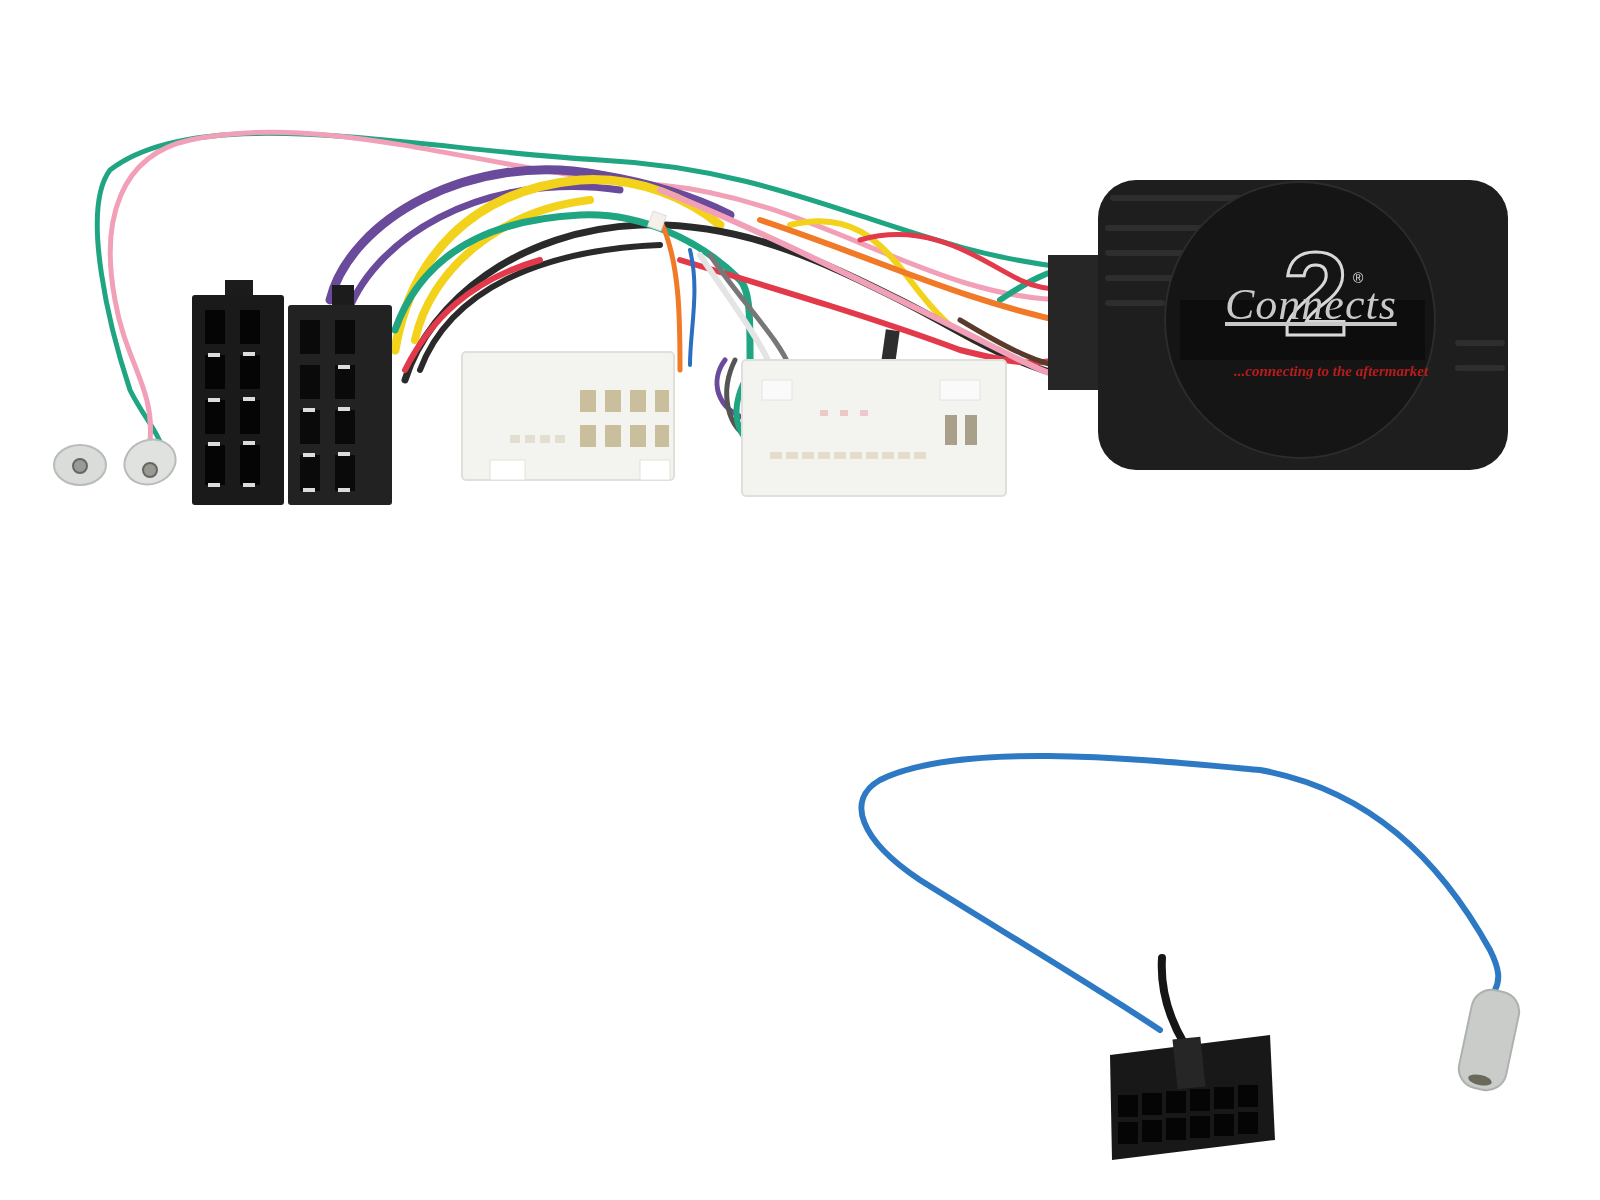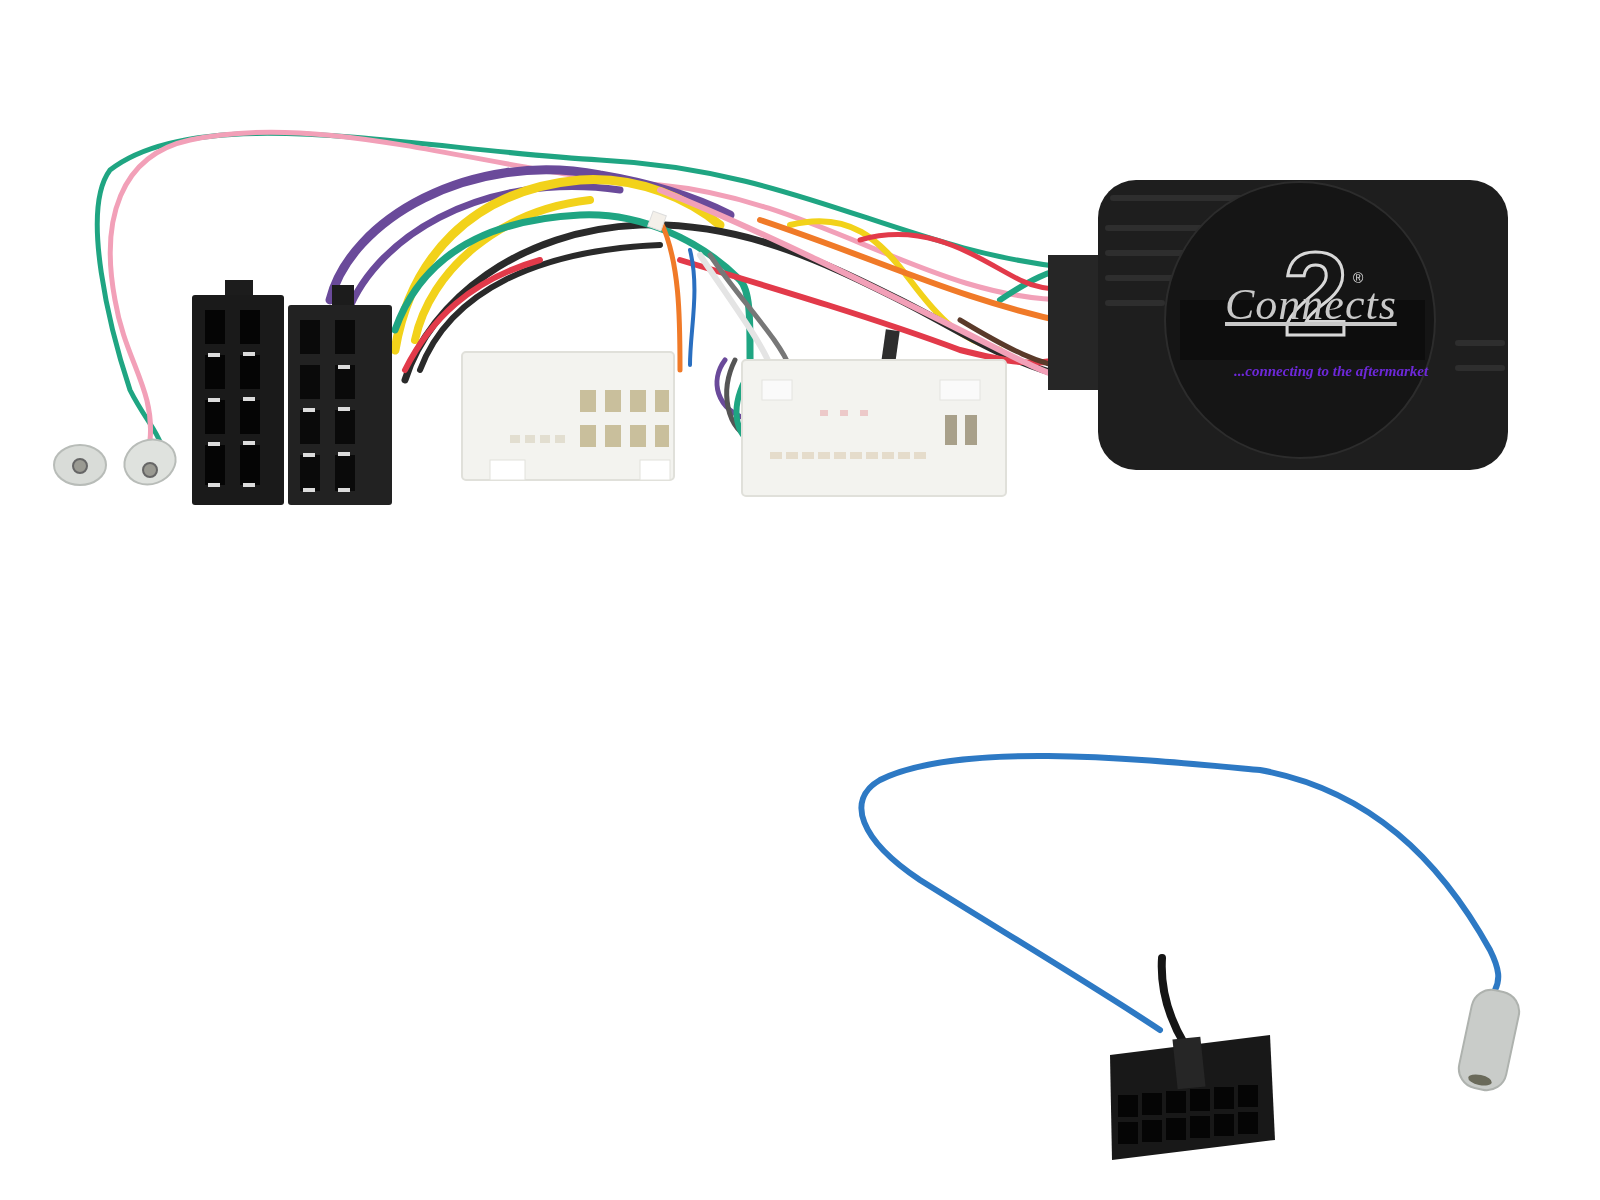--- a/index.html
+++ b/index.html
@@ -2,21 +2,21 @@
 <html><head>
 <meta charset="utf-8">
 <style>
   html, body { margin:0; padding:0; background:#ffffff; }
   body { width:1600px; height:1200px; position:relative; overflow:hidden; font-family:"Liberation Sans", sans-serif; }
   .scene { position:absolute; left:0; top:0; width:1600px; height:1200px; }
   .logo-wrap { position:absolute; left:1140px; top:195px; width:330px; height:230px; pointer-events:none; }
   .logo-script { position:absolute; left:85px; top:84px; font-family:"Liberation Serif", serif; font-style:italic; font-size:44px; color:#c8c8c8; letter-spacing:1px;text-decoration:underline; }
   .logo-two { position:absolute; left:143px; top:40px; font-family:"Liberation Sans", sans-serif; font-weight:bold; font-size:118px; line-height:118px; color:transparent; -webkit-text-stroke:3px #d8d8d8; }
   .logo-reg { position:absolute; left:213px; top:75px; font-size:14px; color:#e0e0e0; }
-  .logo-tag { position:absolute; left:94px; top:168px; font-family:"Liberation Serif", serif; font-style:italic; font-weight:bold; font-size:15px; color:#6d28d9; }
+  .logo-tag { position:absolute; left:94px; top:168px; font-family:"Liberation Serif", serif; font-style:italic; font-weight:bold; font-size:15px; color:#b91c1c; }
 </style>
 </head>
 <body>
 
 <svg class="scene" viewBox="0 0 1600 1200" xmlns="http://www.w3.org/2000/svg">
 
   <g fill="none" stroke-linecap="round">
 
     <path d="M1070 268 C 900 250, 800 170, 600 160 C 420 150, 200 100, 110 170 C 80 210, 110 330, 130 390 C 150 430, 170 440, 160 470" stroke="#1fa582" stroke-width="5"></path>
 

